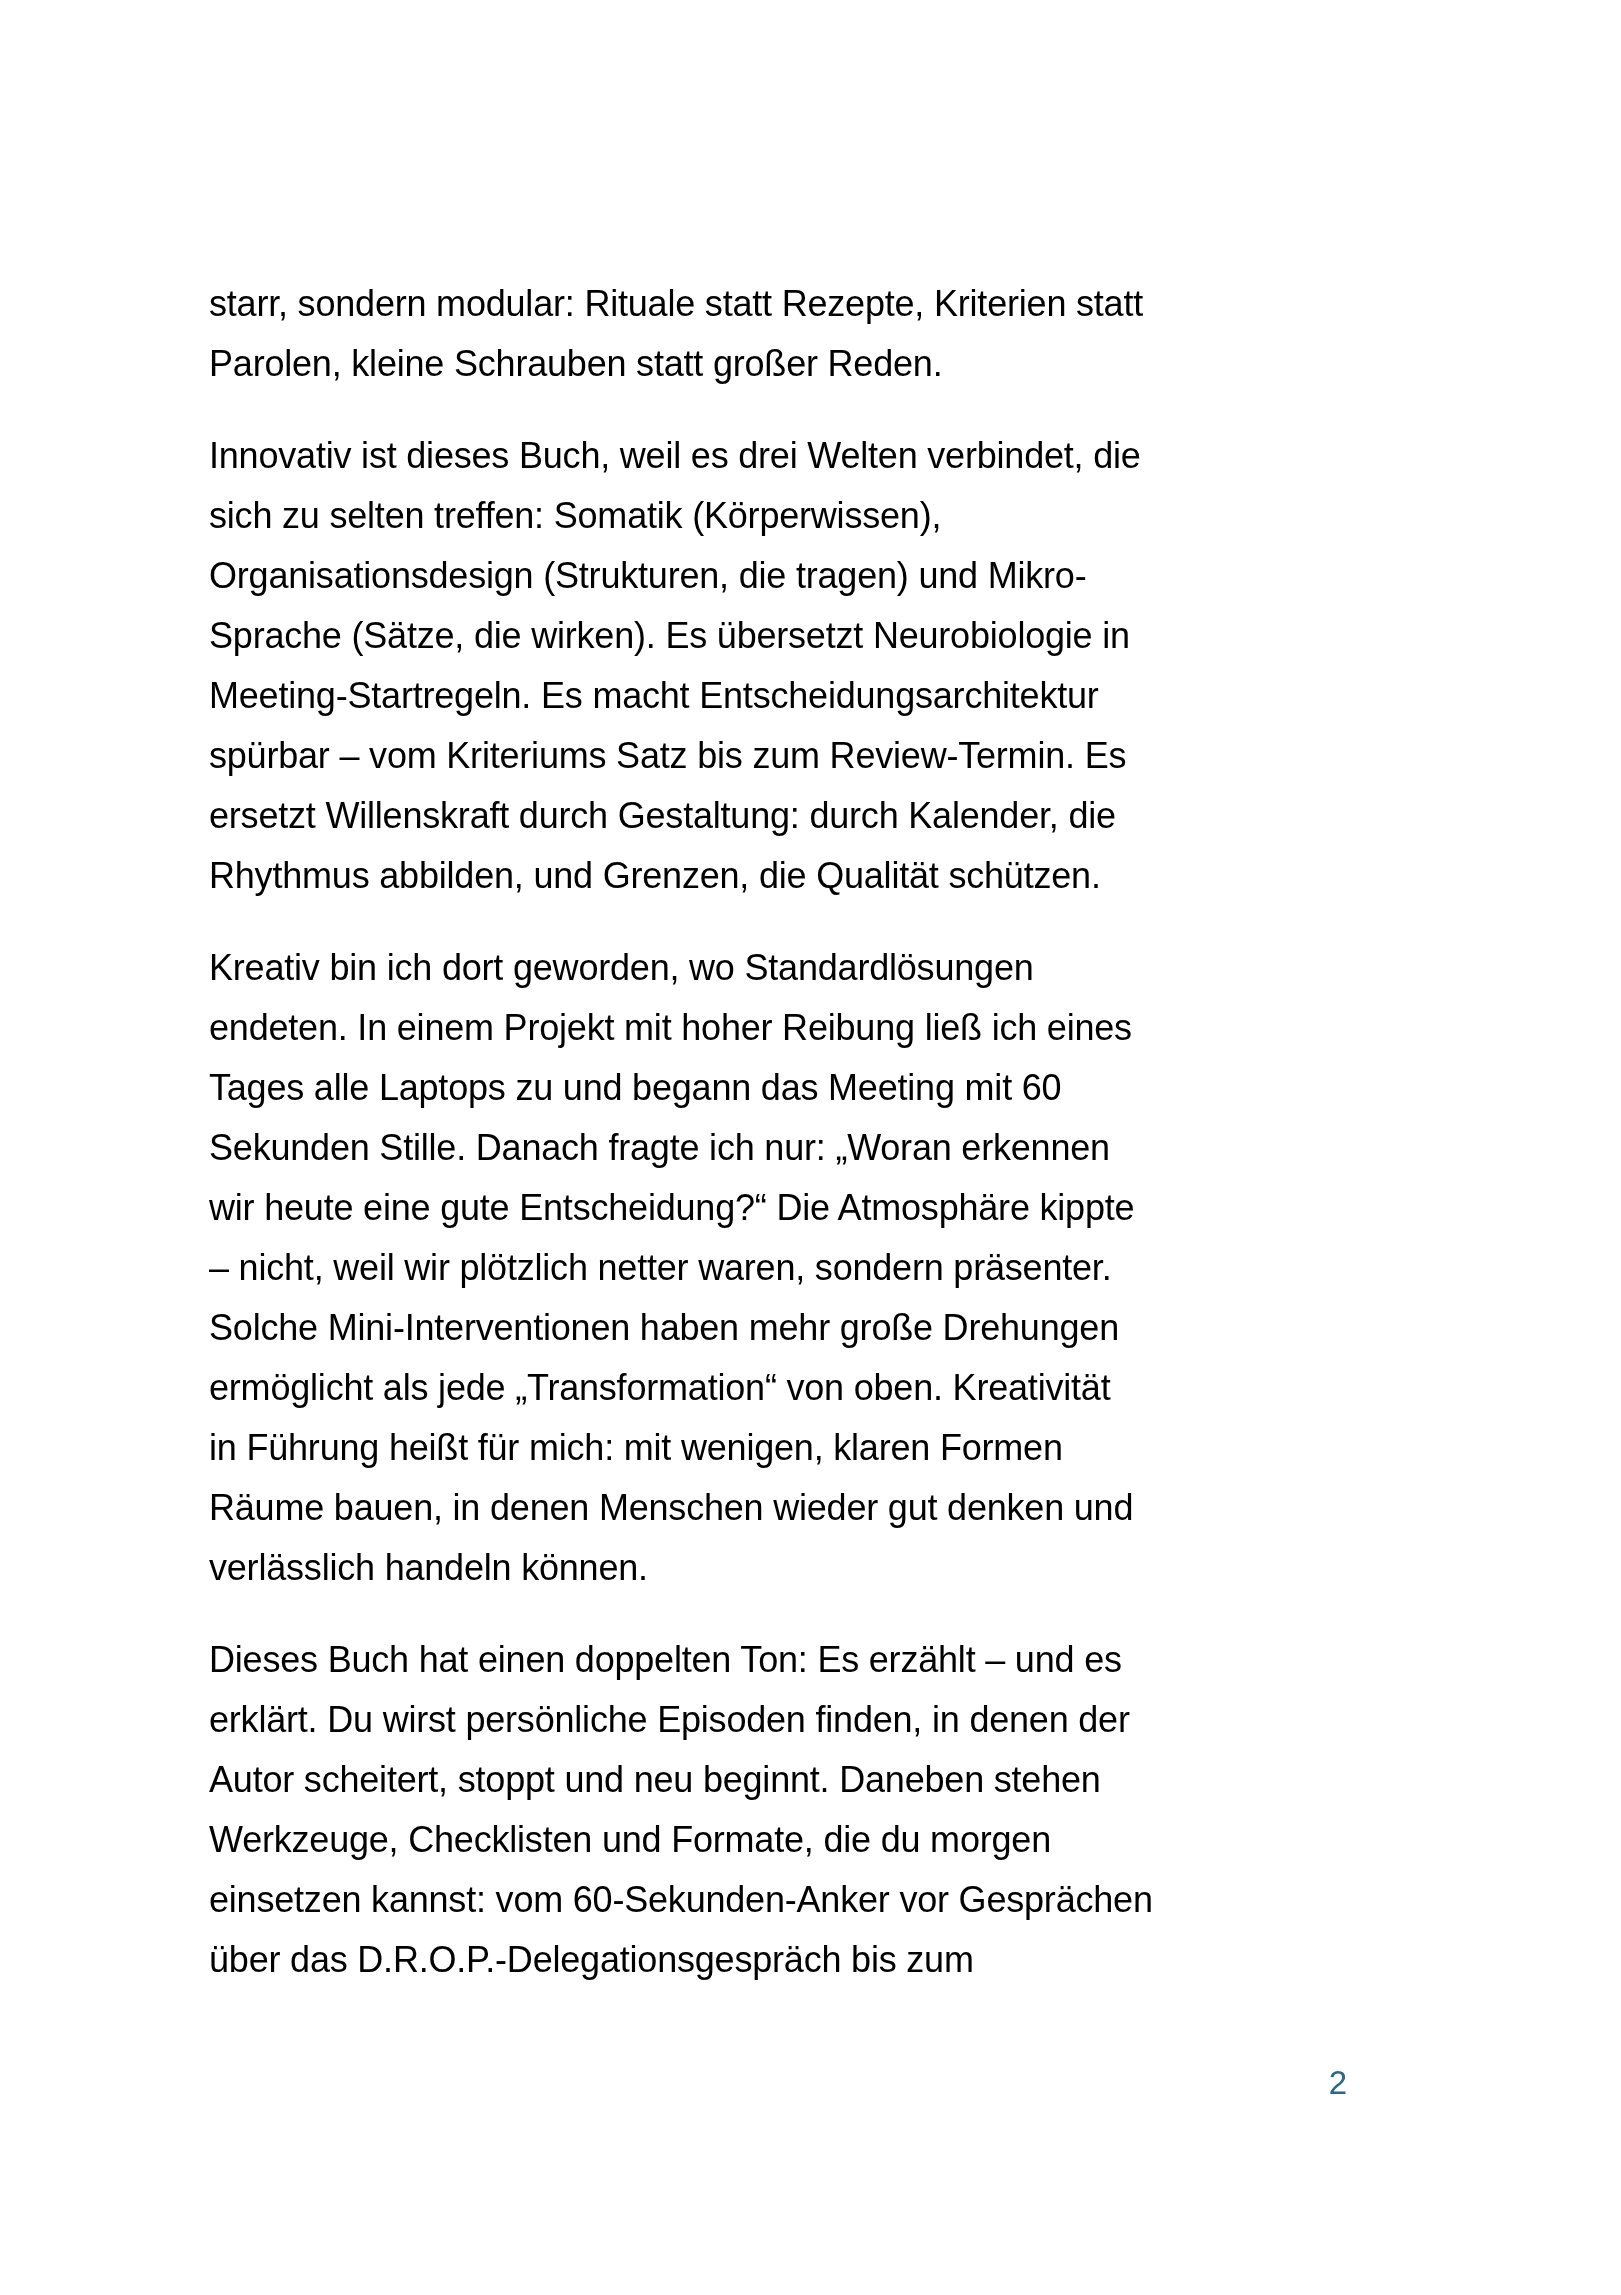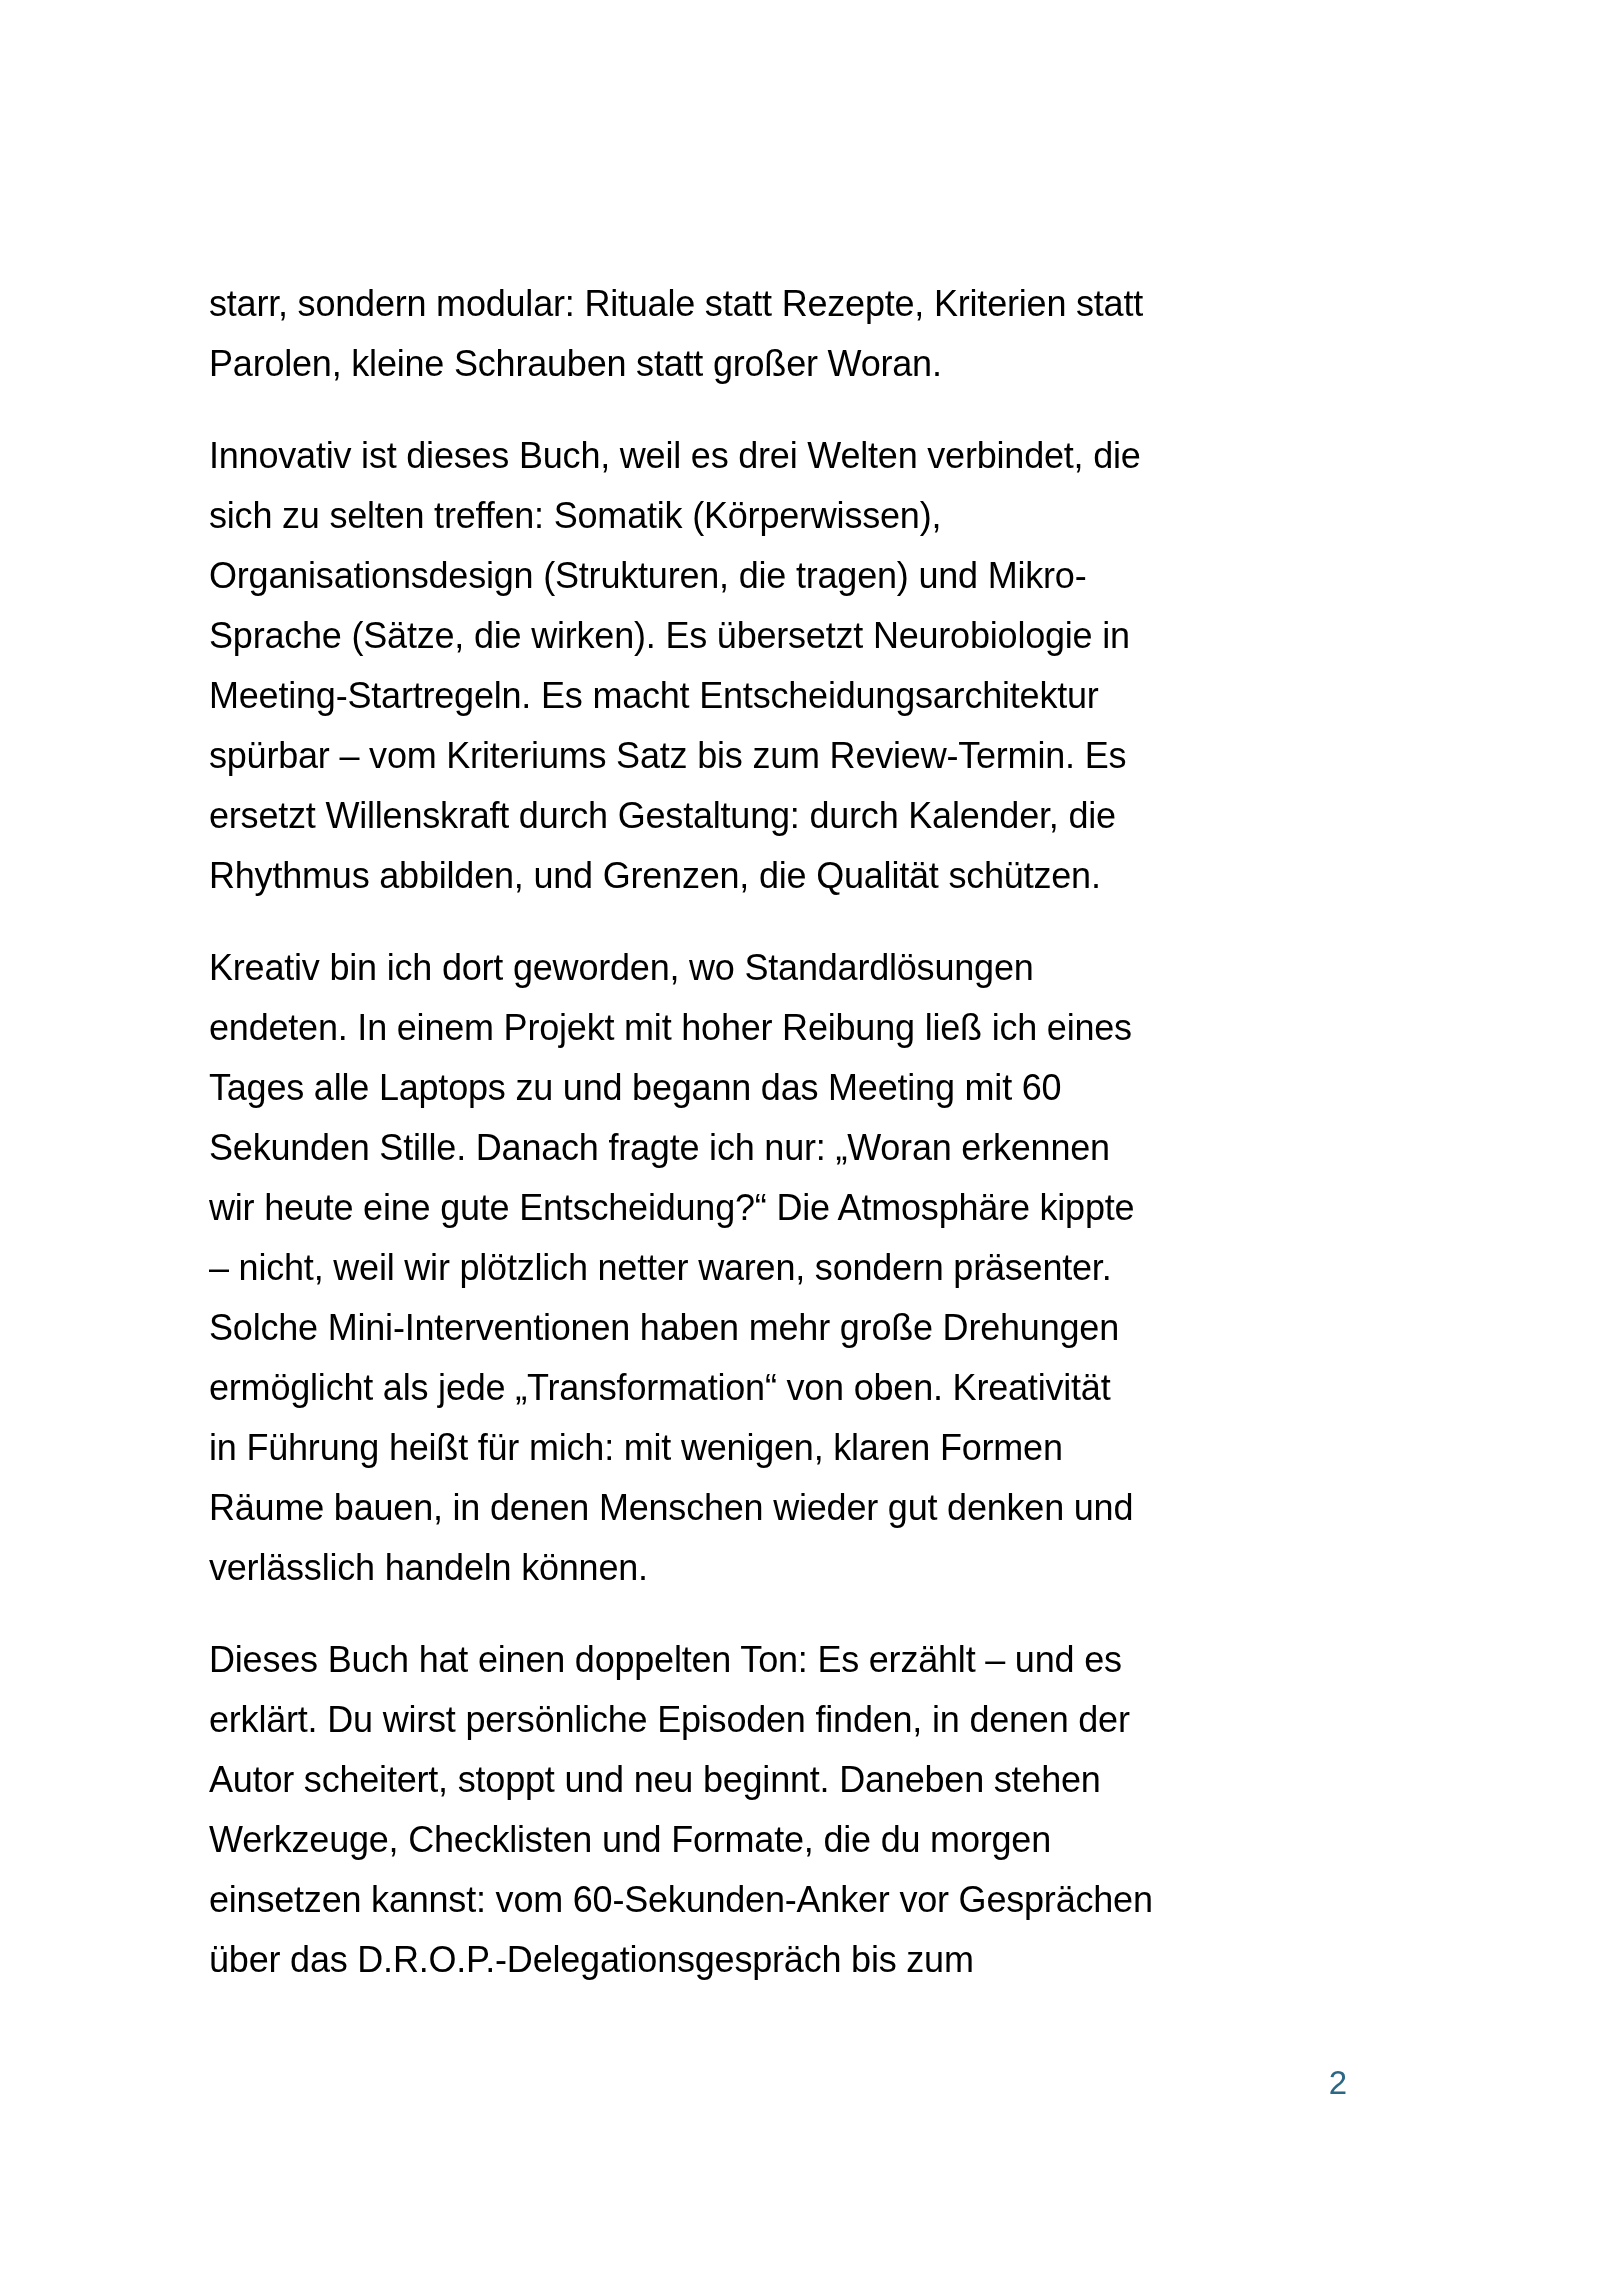--- a/index.html
+++ b/index.html
@@ -49,21 +49,21 @@
     color: var(--pagenum-color, #2c6885);
     text-align: right;
   }
 </style>
 </head>
 <body>
 
 <main class="page">
 
   <section class="text-block" id="paragraphs">
-      <p class="para"><span>starr, sondern modular: Rituale statt Rezepte, Kriterien statt</span><br><span>Parolen, kleine Schrauben statt großer Woran.</span><br></p>
+      <p class="para"><span>starr, sondern modular: Rituale statt Rezepte, Kriterien statt</span><br><span>Parolen, kleine Schrauben statt großer Reden.</span><br></p>
       <p class="para"><span>Innovativ ist dieses Buch, weil es drei Welten verbindet, die</span><br><span>sich zu selten treffen: Somatik (Körperwissen),</span><br><span>Organisationsdesign (Strukturen, die tragen) und Mikro-</span><br><span>Sprache (Sätze, die wirken). Es übersetzt Neurobiologie in</span><br><span>Meeting-Startregeln. Es macht Entscheidungsarchitektur</span><br><span>spürbar – vom Kriteriums Satz bis zum Review-Termin. Es</span><br><span>ersetzt Willenskraft durch Gestaltung: durch Kalender, die</span><br><span>Rhythmus abbilden, und Grenzen, die Qualität schützen.</span><br></p>
       <p class="para"><span>Kreativ bin ich dort geworden, wo Standardlösungen</span><br><span>endeten. In einem Projekt mit hoher Reibung ließ ich eines</span><br><span>Tages alle Laptops zu und begann das Meeting mit 60</span><br><span>Sekunden Stille. Danach fragte ich nur: „Woran erkennen</span><br><span>wir heute eine gute Entscheidung?“ Die Atmosphäre kippte</span><br><span>– nicht, weil wir plötzlich netter waren, sondern präsenter.</span><br><span>Solche Mini-Interventionen haben mehr große Drehungen</span><br><span>ermöglicht als jede „Transformation“ von oben. Kreativität</span><br><span>in Führung heißt für mich: mit wenigen, klaren Formen</span><br><span>Räume bauen, in denen Menschen wieder gut denken und</span><br><span>verlässlich handeln können.</span><br></p>
       <p class="para"><span>Dieses Buch hat einen doppelten Ton: Es erzählt – und es</span><br><span>erklärt. Du wirst persönliche Episoden finden, in denen der</span><br><span>Autor scheitert, stoppt und neu beginnt. Daneben stehen</span><br><span>Werkzeuge, Checklisten und Formate, die du morgen</span><br><span>einsetzen kannst: vom 60-Sekunden-Anker vor Gesprächen</span><br><span>über das D.R.O.P.-Delegationsgespräch bis zum</span><br></p>
     </section>
 
   <div class="page-number">2</div>
 
 </main>
 
 

